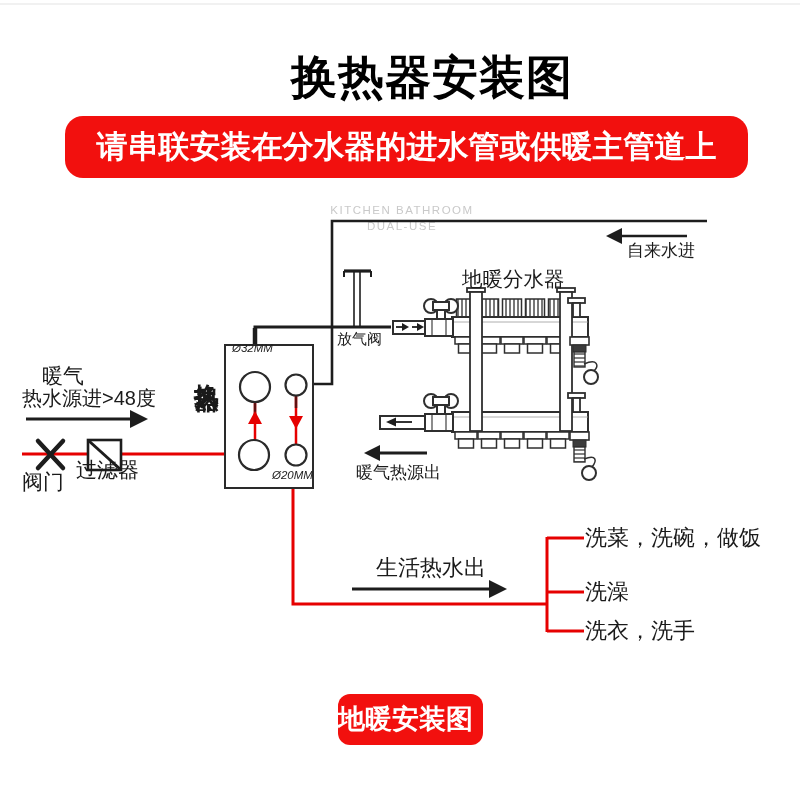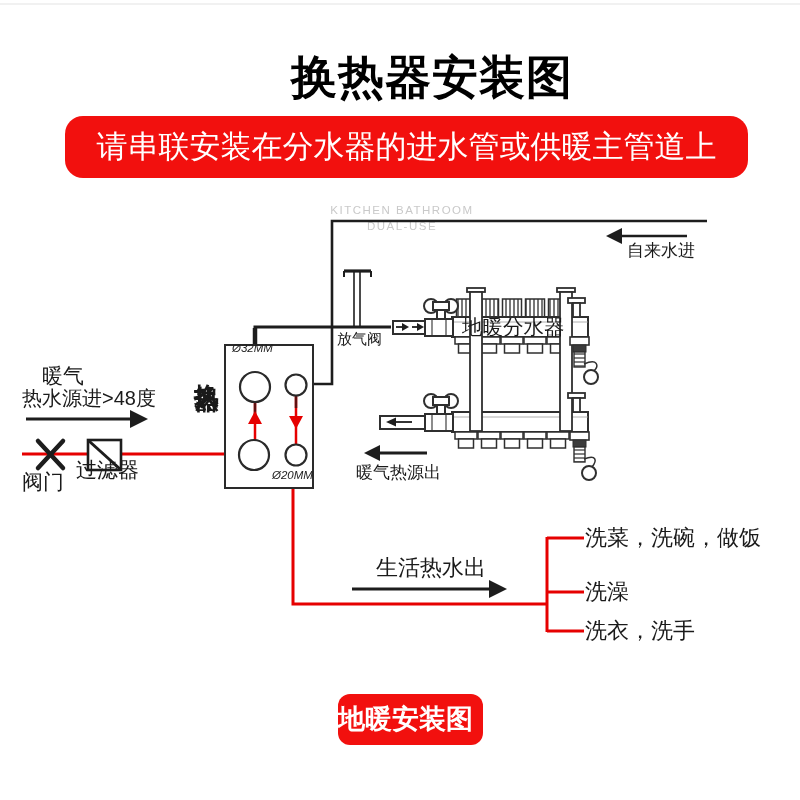--- a/index.html
+++ b/index.html
@@ -4,27 +4,27 @@
 <style>
   html,body{margin:0;padding:0;background:#fff;}
   #stage{position:relative;width:800px;height:800px;background:#fff;overflow:hidden;
          font-family:"Liberation Sans","DejaVu Sans",sans-serif;color:#1a1a1a;}
   .abs{position:absolute;}
   #top-rule{left:0;top:3px;width:800px;height:2px;background:#f1f1f1;}
   #page-title{left:0;top:54px;width:800px;text-align:center;font-size:46px;font-weight:900;
               color:#000;letter-spacing:1px;line-height:1;padding-left:32px;}
   #notice-banner{left:65px;top:116px;width:683px;height:62px;background:#f2100e;border-radius:18px;
                  display:flex;align-items:center;justify-content:center;}
-  #notice-banner span{color:#fff;font-size:31px;font-weight:normal;white-space:nowrap;letter-spacing:0px;}
+  #notice-banner span{color:#fff;font-size:31px;font-weight:bold;white-space:nowrap;letter-spacing:0px;}
   .watermark{left:250px;width:304px;text-align:center;color:#c9c9c9;font-size:11.5px;
              letter-spacing:1.5px;line-height:15px;}
   #wm1{top:203px;} #wm2{top:219px;}
   .lbl{line-height:1;white-space:nowrap;}
   #lbl-tap{left:627px;top:242px;font-size:17px;}
-  #lbl-manifold{left:462px;top:269px;font-size:20.5px;margin-top:48px;}
+  #lbl-manifold{left:462px;top:269px;font-size:20.5px;}
   #lbl-airvent{left:337px;top:331px;font-size:15px;}
   #lbl-hx{left:194px;top:364px;font-size:25px;font-weight:600;writing-mode:vertical-rl;
           text-orientation:upright;letter-spacing:2px;}
   #lbl-heat1{left:42px;top:365px;font-size:21px;}
   #lbl-heat2{left:22px;top:388px;font-size:20px;}
   #lbl-valve{left:22px;top:471px;font-size:21px;}
   #lbl-filter{left:76px;top:459px;font-size:21px;}
   #lbl-heatout{left:356px;top:464px;font-size:17px;}
   #lbl-domestic{left:376px;top:557px;font-size:22px;}
   #lbl-kitchen{left:585px;top:527px;font-size:22px;}

